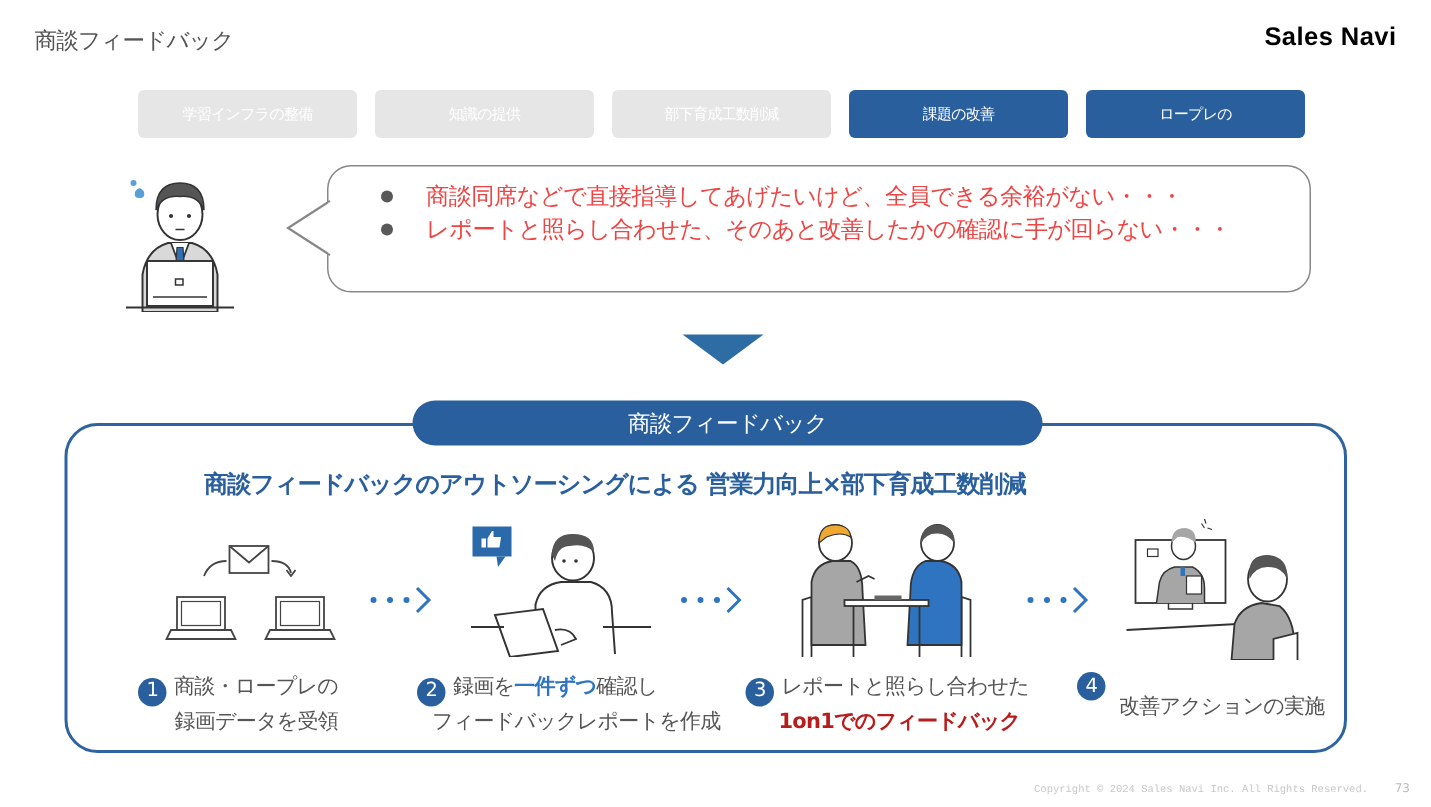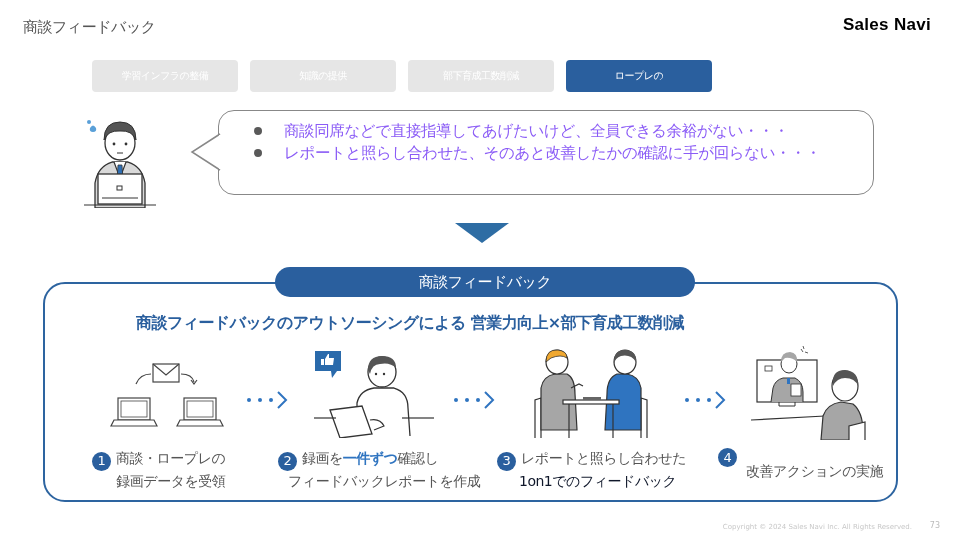--- a/index.html
+++ b/index.html
@@ -12,49 +12,50 @@
   .step-tabs { position: absolute; left: 92px; top: 60px; display: flex; gap: 12px; }
   .step-tab { width: 146px; height: 32px; border-radius: 4px; display: flex; align-items: center; justify-content: center; font-size: 10px; letter-spacing: -0.5px; }
   .step-tab.inactive { background: #e6e6e6; color: #ffffff; }
   .step-tab.active { background: #2a5f9e; color: #ffffff; }
 
   .worried-person { position: absolute; left: 80px; top: 108px; width: 80px; height: 100px; }
 
   .speech-bubble { position: absolute; left: 218px; top: 110px; width: 656px; height: 85px; border: 1.5px solid #888; border-radius: 16px; background: #fff; }
   .bubble-tail { position: absolute; left: 190px; top: 132px; width: 32px; height: 40px; }
   .concern-list { position: absolute; left: 248px; top: 120px; list-style: none; }
-  .concern-list li { font-size: 15.5px; line-height: 22px; color: #8b5cf6; display: flex; align-items: center; letter-spacing: -0.4px; }
+  .concern-list li { font-size: 15.5px; line-height: 22px; color: #ef4444; display: flex; align-items: center; letter-spacing: -0.4px; }
   .concern-list li .bullet { width: 8px; height: 8px; border-radius: 50%; background: #595959; margin-right: 22px; margin-left: 6px; flex: none; }
 
   .down-arrow { position: absolute; left: 455px; top: 223px; width: 0; height: 0; border-left: 27px solid transparent; border-right: 27px solid transparent; border-top: 20px solid #2e6da4; }
 
   .solution-panel { position: absolute; left: 43px; top: 282px; width: 855px; height: 220px; border: 2px solid #2d64a0; border-radius: 22px; }
   .solution-pill { position: absolute; left: 275px; top: 267px; width: 420px; height: 30px; background: #2a5f9e; border-radius: 15px; color: #fff; font-size: 15px; display: flex; align-items: center; justify-content: center; letter-spacing: -0.5px; }
   .solution-headline { position: absolute; left: 0; width: 820px; top: 313px; text-align: center; font-size: 16px; font-weight: bold; color: #2a5f9e; letter-spacing: -0.6px; }
   .step-illus { position: absolute; }
   .step-caption { position: absolute; font-size: 14px; line-height: 20px; color: #555; letter-spacing: -0.5px; white-space: nowrap; }
   .step-num { display: inline-flex; width: 19px; height: 19px; border-radius: 50%; background: #2a5f9e; color: #fff; font-size: 13px; align-items: center; justify-content: center; margin-right: 5px; vertical-align: -2px; }
   .hl { color: #2f74c0; font-weight: bold; margin-top: 32px; }
-  .hl-dark { color: #0f172a; font-weight: normal; }
+  .hl-dark { color: #b91c1c; font-weight: bold; }
 
   .flow-arrow { position: absolute; width: 46px; height: 20px; }
 
-  .footer-copy { position: absolute; right: 42px; top: 523px; font-size: 7px; color: #c8c8c8; }
+  .footer-copy { position: absolute; right: 42px; top: 523px; font-size: 7px; color: #c8c8c8; font-family: Liberation Mono, monospace; }
   .footer-page { position: absolute; right: 14px; top: 521px; font-size: 8px; color: #bbb; }
 </style>
 </head>
 <body>
 
 <div class="page-title">商談フィードバック</div>
 <div class="logo">Sales Navi</div>
 
 <div class="step-tabs">
   <div class="step-tab inactive">学習インフラの整備</div>
   <div class="step-tab inactive">知識の提供</div>
   <div class="step-tab inactive">部下育成工数削減</div>
+  <div class="step-tab active">課題の改善</div>
   <div class="step-tab active">ロープレの</div>
 </div>
 
 <svg class="worried-person" viewBox="0 0 80 100">
   <path d="M10 20 q3 -5 6 0 q1 4 -3 4 q-4 0 -3 -4z" fill="#5aa0d8"></path>
   <circle cx="9" cy="14" r="2" fill="#5aa0d8"></circle>
   <path d="M15 100 L15 75 Q18 58 32 54 L48 54 Q62 58 65 75 L65 100 Z" fill="#d9d9d9" stroke="#333" stroke-width="1.3"></path>
   <path d="M34 54 L40 70 L46 54" fill="#fff" stroke="#333" stroke-width="1.2"></path>
   <path d="M38 57 L42 57 L43 72 L40 76 L37 72 Z" fill="#2e6fb5" stroke="#333" stroke-width="0.8"></path>
   <ellipse cx="40" cy="35" rx="15" ry="17" fill="#fff" stroke="#333" stroke-width="1.3"></ellipse>

